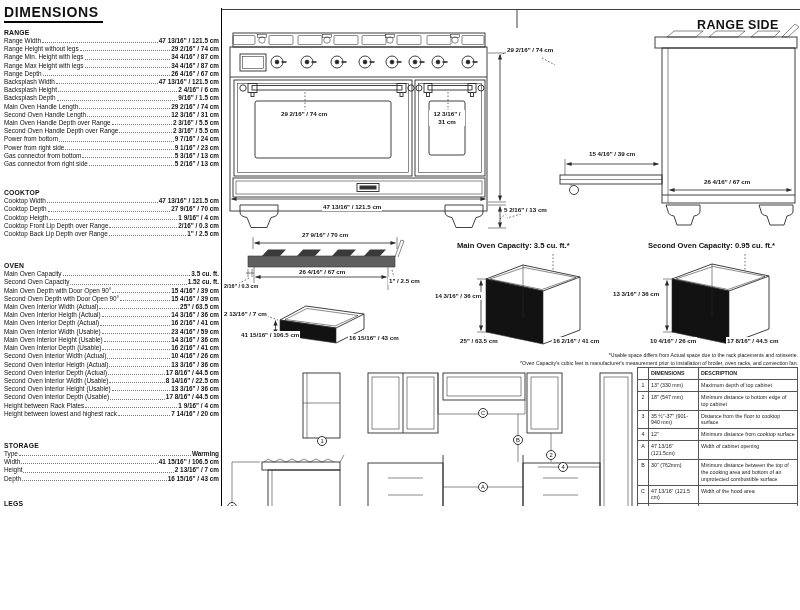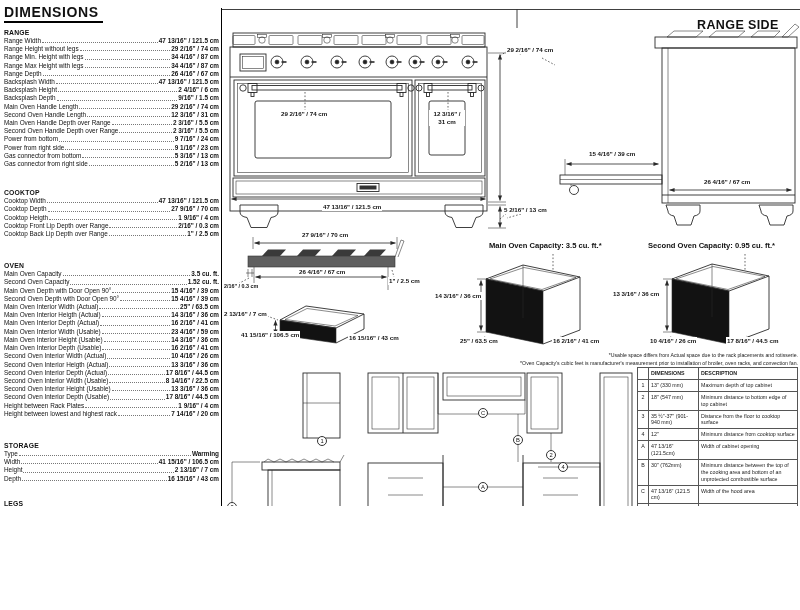--- a/index.html
+++ b/index.html
@@ -671,21 +671,21 @@
 
   <span class="dlab" style="left:301px; top:231px;">27 9/16" / 70 cm</span>
   <span class="dlab" style="left:298px; top:268px;">26 4/16" / 67 cm</span>
   <span class="dlab" style="left:388px; top:277px;">1" / 2.5 cm</span>
   <span class="dlab sm" style="left:223px; top:283px;">2/16" / 0.3 cm</span>
 
   <span class="dlab" style="left:223px; top:310px;">2 13/16" / 7 cm</span>
   <span class="dlab" style="left:240px; top:331px;">41 15/16" / 106.5 cm</span>
   <span class="dlab" style="left:348px; top:334px;">16 15/16" / 43 cm</span>
 
-  <span class="cap-title" style="left:489px; top:241px;">Main Oven Capacity: 3.5 cu. ft.*</span>
+  <span class="cap-title" style="left:457px; top:241px;">Main Oven Capacity: 3.5 cu. ft.*</span>
   <span class="dlab" style="left:434px; top:292px;">14 3/16" / 36 cm</span>
   <span class="dlab" style="left:459px; top:337px;">25" / 63.5 cm</span>
   <span class="dlab" style="left:552px; top:337px;">16 2/16" / 41 cm</span>
 
   <span class="cap-title" style="left:648px; top:241px;">Second Oven Capacity: 0.95 cu. ft.*</span>
   <span class="dlab" style="left:612px; top:290px;">13 3/16" / 36 cm</span>
   <span class="dlab" style="left:649px; top:337px;">10 4/16" / 26 cm</span>
   <span class="dlab" style="left:726px; top:337px;">17 8/16" / 44.5 cm</span>
 
   <div class="foot-notes">

